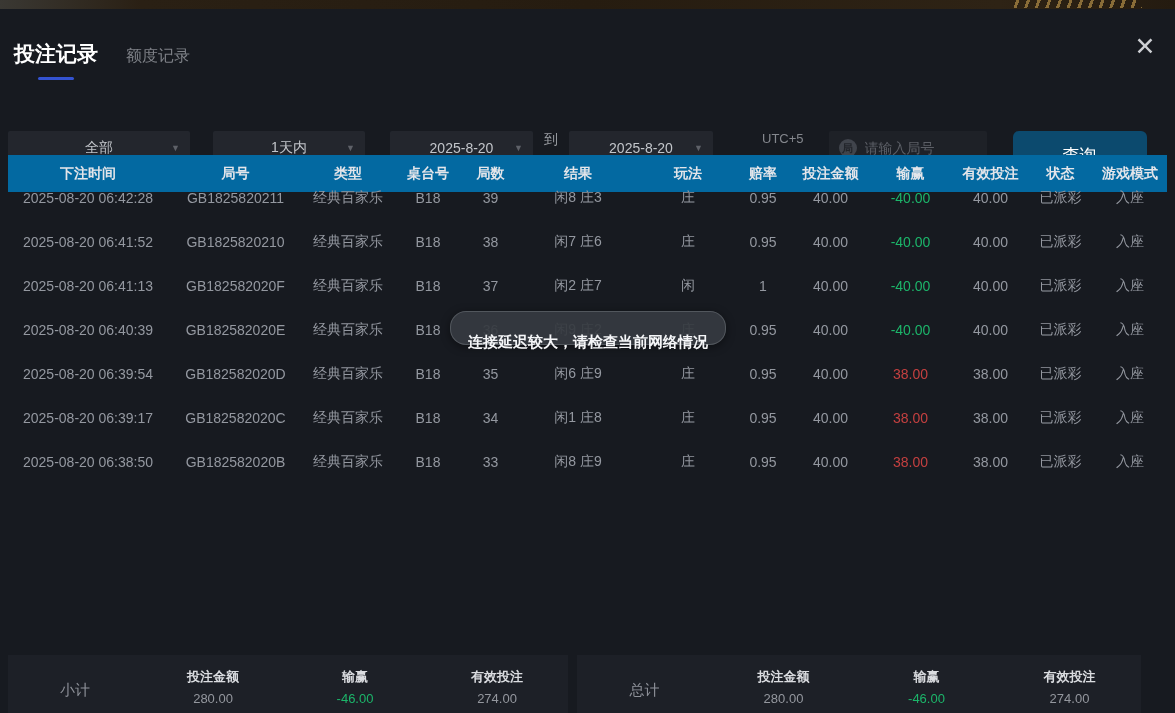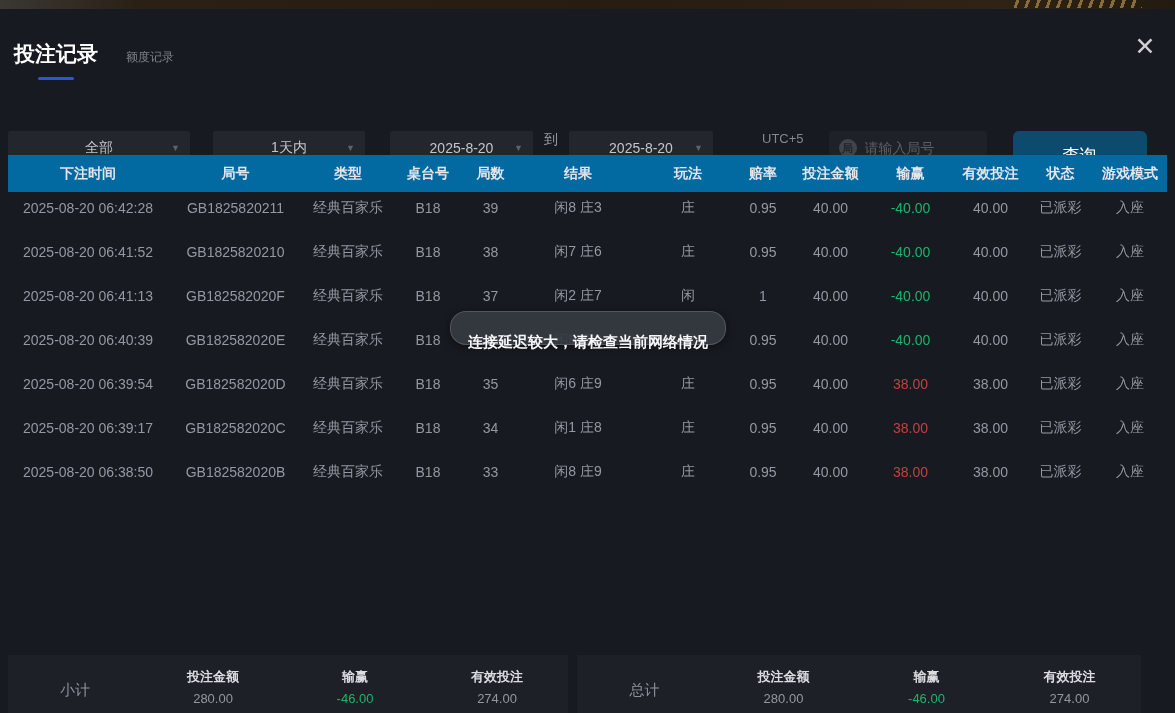--- a/index.html
+++ b/index.html
@@ -15,21 +15,21 @@
   .modal { position:absolute; top:9px; left:0; width:1175px; height:704px; background:#171a20; }
 
   .close-btn { position:absolute; top:21px; right:14px; width:32px; height:32px; color:#ced0d4;
     font-size:25px; line-height:32px; text-align:center; font-weight:300; cursor:pointer; }
 
   .tabs { position:absolute; top:31px; left:14px; display:flex; align-items:baseline; gap:28px; }
   .tab { cursor:pointer; }
   .tab.active { color:#ffffff; font-size:21px; font-weight:bold; position:relative; padding-bottom:12px; }
   .tab.active .underline { position:absolute; left:50%; transform:translateX(-50%); bottom:0;
     width:36px; height:3px; border-radius:2px; background:#3453d1; }
-  .tab.inactive { color:#7e8187; font-size:12px; }
+  .tab.inactive { color:#7e8187; font-size:16px; }
 
   .filters { position:absolute; top:103px; left:8px; display:flex; align-items:flex-start; height:34px;margin-top:19px; }
   .dd { height:34px; background:#23262d; border-radius:2px; display:flex; align-items:center;
     justify-content:center; position:relative; color:#c2c5ca; font-size:14px; cursor:pointer; }
   .dd .chev { position:absolute; right:10px; color:#5e6168; font-size:9px; }
   .dd1 { width:182px; margin-right:23px; }
   .dd2 { width:152px; margin-right:25px; }
   .dd3 { width:143px; }
   .to-label { color:#9a9da2; font-size:14px; margin:0 11px; }
   .dd4 { width:144px; }
@@ -41,21 +41,21 @@
   .round-input input { background:transparent; border:none; outline:none; color:#c2c5ca;
     font-size:14px; margin-left:8px; width:110px; font-family:inherit; }
   .round-input input::placeholder { color:#5c5f66; }
   .search-btn { margin-left:26px; width:134px; height:48px; background:#0c4a6e; border:none;
     border-radius:6px; color:#ffffff; font-size:17px; cursor:pointer; font-family:inherit; }
 
   .grid-cols { display:grid;
     grid-template-columns:160px 135px 90px 70px 55px 120px 100px 50px 85px 75px 85px 55px 84px; }
   .thead { position:absolute; top:146px; left:8px; width:1159px; height:37px; background:#0369a1;
     align-items:center; color:#e3e5ea; font-size:14px; font-weight:bold; text-align:center; }
-  .tbody { position:absolute; top:177px; left:8px; width:1159px; }
+  .tbody { position:absolute; top:167px; left:8px; width:1159px; }
   .tr { height:44px; align-items:center; color:#9498a0; font-size:14px; text-align:center; }
   .td.win  { color:#c44040; }
   .td.loss { color:#1cb56a; }
 
   .toast { position:absolute; left:450px; top:302px; height:30px; padding:16px 17px; border-radius:16px;
     background:rgba(54,58,65,0.93); border:1px solid rgba(140,145,153,0.35);
     color:#f5f6f8; font-size:15px; font-weight:bold; line-height:28px; z-index:6;
     box-shadow:0 2px 10px rgba(0,0,0,0.45); white-space:nowrap; }
 
   .panel { position:absolute; bottom:0; height:58px; background:#1d2027; display:flex; }

